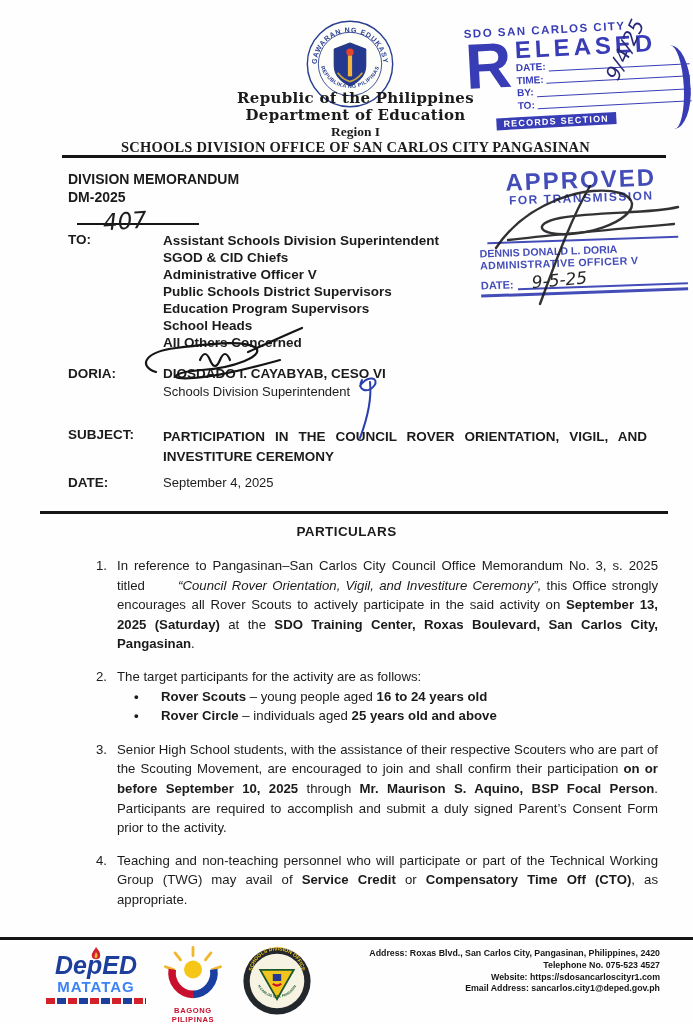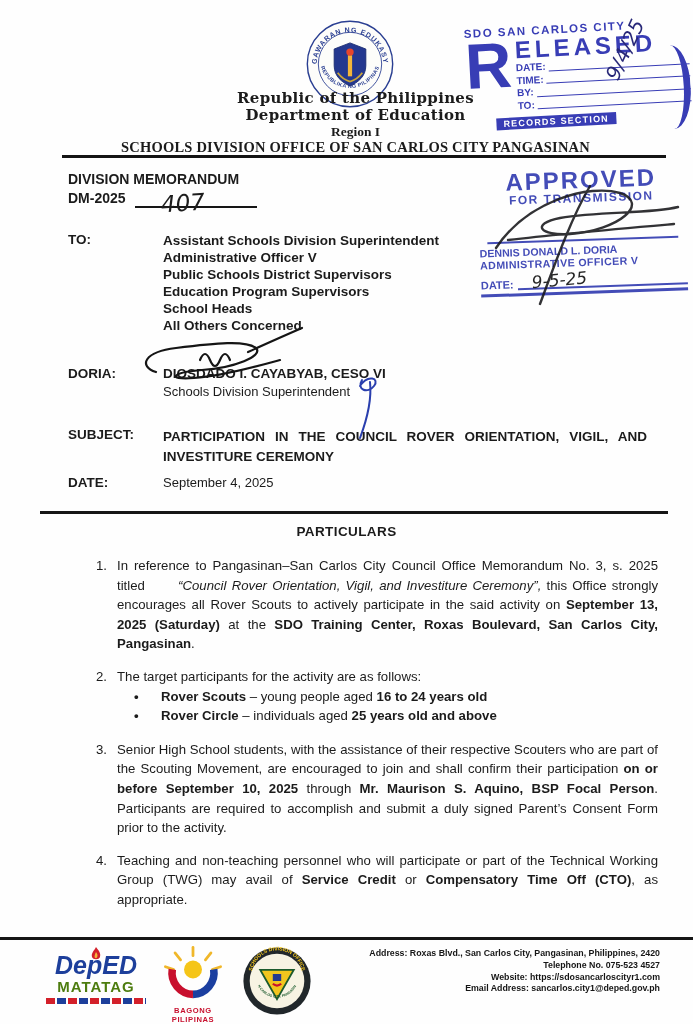--- a/index.html
+++ b/index.html
@@ -26,21 +26,21 @@
   .rs-right{flex:1;padding-left:4px;position:relative;}
   .rs-rest{font-size:24px;font-weight:800;letter-spacing:4px;line-height:24px;white-space:nowrap;}
   .rs-field{display:flex;align-items:flex-end;font-size:10px;font-weight:800;line-height:12.5px;}
   .rs-field .ln{flex:1;border-bottom:1.6px solid currentColor;margin:0 2px 2px 3px;}
   .rs-section{display:inline-block;background:#2a2fb0;color:#fff;font-size:9px;font-weight:800;padding:1px 7px;margin:3px 0 0 28px;letter-spacing:1.2px;}
   .rs-paren{position:absolute;right:2px;top:28px;width:24px;height:84px;border-right:7px solid #2a2fb0;border-radius:0 60% 60% 0 / 0 50% 50% 0;}
   .rs-hand{position:absolute;left:128px;top:18px;font-size:20px;font-style:italic;color:#17176e;transform:rotate(-62deg);font-family:"DejaVu Sans",sans-serif;white-space:nowrap;}
 
   
   .memo{position:absolute;left:68px;top:171px;font-weight:700;font-size:14px;line-height:17.5px;}
-  .memo-line2{display:flex;align-items:flex-end;}
+  .memo-line2{display:flex;align-items:flex-start;flex-direction:column;}
   .memo-underline{display:inline-block;width:122px;border-bottom:2.2px solid #161616;margin-left:9px;position:relative;height:17px;}
   .memo-hand{position:absolute;left:26px;bottom:-7px;font-size:23px;font-weight:400;font-style:italic;color:#1d1d1d;transform:rotate(-4deg);font-family:"DejaVu Sans",sans-serif;}
 
   
   .stamp-approved{position:absolute;left:479px;top:168px;width:207px;color:#3a43b4;transform:rotate(-2deg);border-bottom:3px solid #3a43b4;padding-bottom:3px;opacity:.95;}
   .ap1{font-size:24px;font-weight:800;letter-spacing:2px;line-height:24px;text-align:center;}
   .ap2{font-size:12px;font-weight:800;letter-spacing:1.5px;text-align:center;line-height:13px;}
   .ap-sigspace{height:34px;border-bottom:2px solid currentColor;margin:0 8px;}
   .ap-name{font-size:10.6px;font-weight:800;line-height:12px;margin-top:3px;white-space:nowrap;}
   .ap-pos{font-size:10.6px;font-weight:800;line-height:12px;letter-spacing:.4px;}
@@ -70,21 +70,21 @@
   b{font-weight:700;}
   .brow{display:flex;padding-left:38px;line-height:19.6px;}
   .bdot{width:27px;flex:none;}
   .bdot::before{content:"\2022";font-weight:700;}
 
   
   .frule{position:absolute;top:937px;left:0;width:693px;height:3px;background:#161616;}
   .logo-deped{position:absolute;left:46px;top:953px;width:100px;text-align:center;}
   .deped-word{font-size:25px;font-weight:800;color:#1d3f9b;line-height:25px;position:relative;font-style:italic;}
   .deped-flame{position:absolute;left:44px;top:-6px;width:12px;height:14px;}
-  .deped-matatag{font-size:15px;font-weight:800;color:#4d7c0f;letter-spacing:1px;line-height:17px;}
+  .deped-matatag{font-size:15px;font-weight:800;color:#3b82f6;letter-spacing:1px;line-height:17px;}
   .deped-bars{height:6px;margin-top:3px;background:repeating-linear-gradient(90deg,#d3202a 0 9px,#fff 9px 11px,#1d3f9b 11px 20px,#fff 20px 22px);}
   .logo-bagong{position:absolute;left:152px;top:946px;width:82px;text-align:center;}
   .bagong-label{font-size:7.6px;font-weight:800;color:#c8102e;letter-spacing:.6px;margin-top:-2px;}
   .logo-sdo{position:absolute;left:242px;top:946px;width:70px;height:70px;}
   .contact{position:absolute;left:360px;top:948px;width:300px;text-align:right;font-size:8.8px;font-weight:700;line-height:11.8px;color:#161616;}
 </style>
 </head>
 <body>
 
 <div class="page">
@@ -176,20 +176,21 @@
     <g fill="none" stroke="#17171a" stroke-width="2.4" stroke-linecap="round" opacity=".88">
       <path d="M28 72 C 60 24, 122 8, 152 17 C 182 27, 152 54, 102 58 C 72 60, 62 48, 92 42 C 132 35, 182 38, 210 31"></path>
       <path d="M122 10 C 102 44, 84 96, 72 128"></path>
       <path d="M40 64 C 90 58, 160 52, 206 48"></path>
     </g>
   </svg>
 
   <div class="flabel" style="top:232px;">TO:</div>
   <div class="to-list">
     <div>Assistant Schools Division Superintendent</div>
+    <div>SGOD &amp; CID Chiefs</div>
     <div>Administrative Officer V</div>
     <div>Public Schools District Supervisors</div>
     <div>Education Program Supervisors</div>
     <div>School Heads</div>
     <div>All Others Concerned</div>
   </div>
 
   <div class="flabel" style="top:366px;">DORIA:</div>
   <div class="from-name">DIOSDADO I. CAYABYAB, CESO VI</div>
   <div class="from-pos">Schools Division Superintendent</div>

